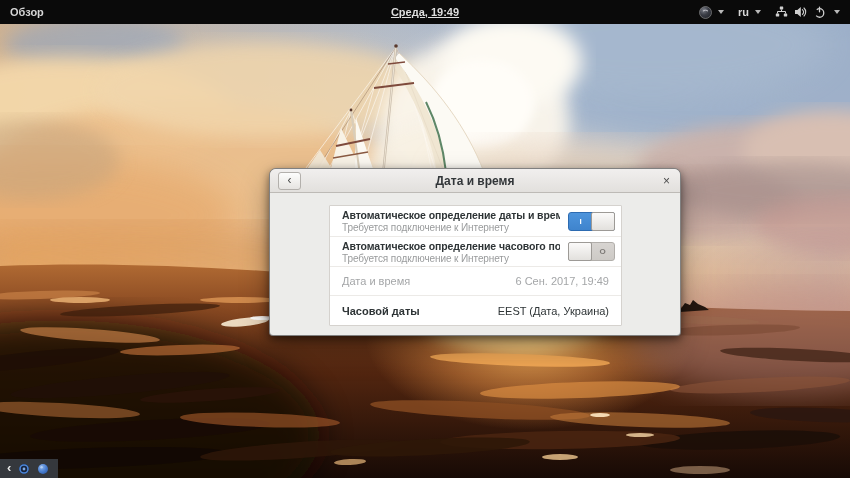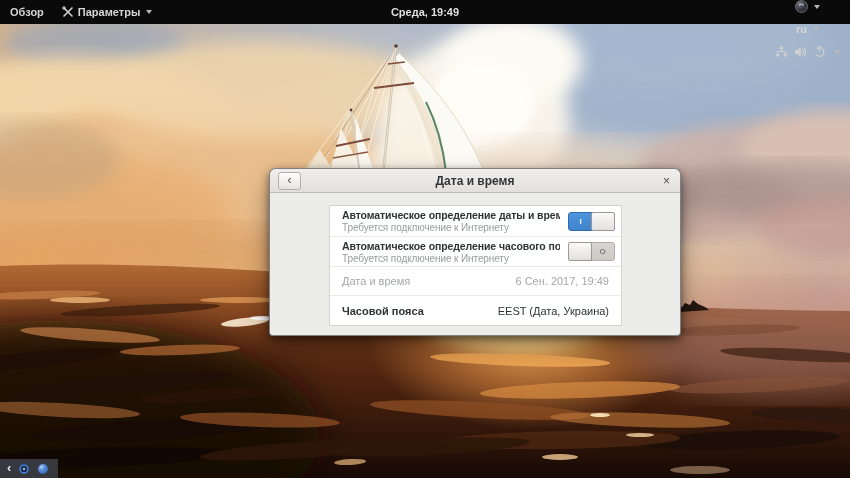--- a/index.html
+++ b/index.html
@@ -12,21 +12,21 @@
   .topbar{position:absolute;left:0;top:0;width:100%;height:24px;background:#0a0a0a;
     display:flex;align-items:center;justify-content:space-between;padding:0 8px;
     color:#d6d6d6;font-size:11px;font-weight:bold;z-index:30;}
   .tb-group{display:flex;align-items:center;gap:14px;height:100%;}
   .tb-item{display:flex;align-items:center;gap:4px;height:100%;cursor:default;
     background:none;border:none;color:#d6d6d6;font:inherit;padding:0 2px;}
   .caret{width:0;height:0;border-left:3.5px solid transparent;border-right:3.5px solid transparent;
     border-top:4px solid #b9b9b9;display:inline-block;margin-left:2px;}
   .tb-clock{position:absolute;left:50%;top:0;transform:translateX(-50%);height:24px;
     display:flex;align-items:center;background:none;border:none;color:#dedede;
-    font:inherit;font-weight:bold;}
+    font:inherit;font-weight:bold;text-decoration:underline;}
   .tbicon{display:inline-flex;align-items:center;justify-content:center;}
 
   
   .dialog{position:absolute;left:269px;top:168px;width:412px;height:168px;
     border-radius:7px 7px 4px 4px;box-shadow:0 3px 9px rgba(0,0,0,.5),0 14px 28px rgba(0,0,0,.35);
     z-index:20;background:#ececea;border:1px solid rgba(40,40,40,.55);display:flex;flex-direction:column;}
   .dlg-header{position:relative;height:24px;flex:0 0 24px;border-radius:6px 6px 0 0;
     background:linear-gradient(#f1efee,#e2e0dd);border-bottom:1px solid #bdbab6;
     display:flex;align-items:center;padding:0 8px;}
   .dlg-title{position:absolute;left:0;right:0;text-align:center;margin:0;
@@ -221,40 +221,27 @@
       <ellipse cx="350" cy="462" rx="16" ry="3" fill="#e8b87a" opacity=".7" transform="rotate(-3 350 462)"></ellipse>
       <ellipse cx="700" cy="470" rx="30" ry="4" fill="#d8b088" opacity=".5"></ellipse>
     </g>
   </svg>
 
   <header class="topbar">
     <div class="tb-group">
       <button class="tb-item">
         <span>Обзор</span>
       </button>
-      <button class="tb-item">
-        <span class="tbicon">
-          <svg width="12" height="12" viewBox="0 0 12 12">
-              <g stroke="#cfcfcf" stroke-width="1.6" fill="none" stroke-linecap="round">
-                <path d="M2,2 L10,10"></path>
-                <path d="M10,2 L2,10"></path>
-              </g>
-              <circle cx="2" cy="2" r="1.3" fill="none" stroke="#cfcfcf" stroke-width="1"></circle>
-            </svg>
-        </span>
-        <span>Параметры</span>
-        <span class="caret"></span>
-      </button>
     </div>
 
     <button class="tb-clock">
       <span>Среда, 19:49</span>
     </button>
 
-    <div class="tb-group" style="gap:10px;flex-direction:column;">
+    <div class="tb-group" style="gap:10px;">
       <button class="tb-item">
         <span class="tbicon">
           <svg width="13" height="13" viewBox="0 0 13 13">
               <defs>
                 <radialGradient id="orb" cx=".35" cy=".3" r=".8">
                   <stop offset="0" stop-color="#7b7e88"></stop>
                   <stop offset=".5" stop-color="#3a3d46"></stop>
                   <stop offset="1" stop-color="#23252c"></stop>
                 </radialGradient>
               </defs>
@@ -333,21 +320,21 @@
             <span class="sw-mark">O</span>
           </div>
         </div>
 
         <div class="row disabled">
           <span class="row-label">Дата и время</span>
           <span class="row-value">6 Сен. 2017, 19:49</span>
         </div>
 
         <div class="row">
-          <span class="row-label">Часовой пояса</span>
+          <span class="row-label">Часовой даты</span>
           <span class="row-value">EEST (Дата, Украина)</span>
         </div>
 
       </div>
     </div>
   </section>
 
   <div class="bottombar">
     <span class="bb-chevron">‹</span>
     <span style="display:inline-flex;">

